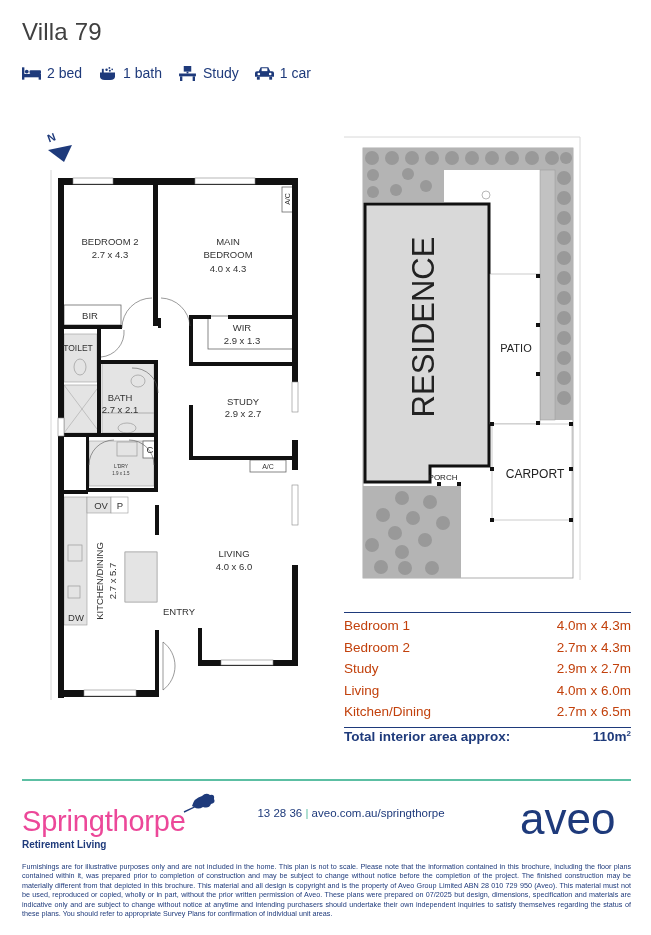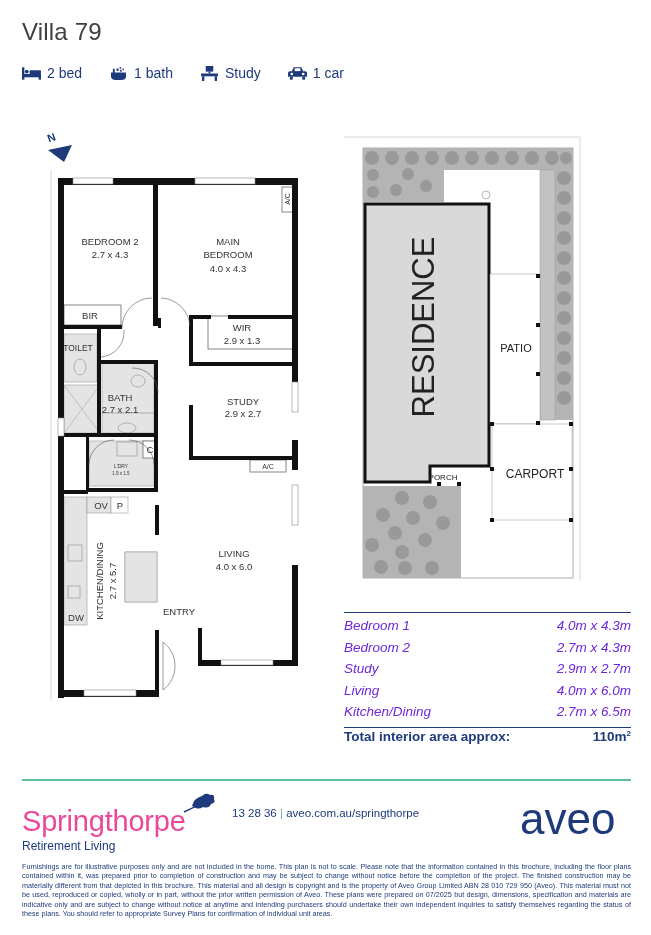--- a/index.html
+++ b/index.html
@@ -1,39 +1,39 @@
 <!DOCTYPE html>
 <html><head>
 <meta charset="utf-8">
 <style>
   * { box-sizing: border-box; margin: 0; padding: 0; }
   html, body { width: 651px; height: 935px; background: #ffffff; overflow: hidden; }
   body { position: relative; font-family: "Liberation Sans", sans-serif; color: #1e3a7b; }
 
   .title { position: absolute; left: 22px; top: 18px; font-size: 24px; font-weight: 400; color: #404040; letter-spacing: 0.2px; }
-  .features { position: absolute; left: 22px; top: 65px; display: flex; align-items: center; font-size: 14px; color: #1e3a7b; gap: 11px; }
+  .features { position: absolute; left: 22px; top: 65px; display: flex; align-items: center; font-size: 14px; color: #1e3a7b; }
   .feature { display: flex; align-items: center; margin-right: 16px; }
   .feature svg { width: 19px; height: 15px; margin-right: 6px; }
 
   .plan { position: absolute; left: 0; top: 0; width: 651px; height: 720px; }
   .plan svg text { font-family: "Liberation Sans", sans-serif; }
 
   .area-table { position: absolute; left: 344px; top: 612px; width: 287px; }
   .area-table .rule { height: 1px; background: #1e3a7b; }
-  .area-row { display: flex; justify-content: space-between; font-size: 13.5px; color: #6d28d9; height: 21.5px; line-height: 21.5px; font-style: italic; }
+  .area-row { display: flex; justify-content: space-between; font-size: 13.5px; color: #c2410c; height: 21.5px; line-height: 21.5px; }
   .area-rows { padding-top: 2px; padding-bottom: 4px; }
   .area-total { display: flex; justify-content: space-between; font-size: 13.5px; font-weight: 700; color: #1e3a7b; margin-top: 1px; }
   .area-total sup { font-size: 8px; vertical-align: 5px; }
 
   .footer-rule { position: absolute; left: 22px; top: 779px; width: 609px; height: 2px; background: #5cbfa3; }
   .brand { position: absolute; left: 22px; top: 806px; }
   .brand-name { font-size: 29px; color: #ec4899; letter-spacing: -0.2px; line-height: 30px; }
-  .brand-sub { font-size: 12px; color: #1e3a7b; margin-top: 3px; }
+  .brand-sub { font-size: 10px; color: #1e3a7b; margin-top: 3px; font-weight: bold; }
   .leaf { position: absolute; left: 160px; top: -14px; width: 34px; height: 22px; }
-  .contact { position: absolute; left: 232px; top: 805px; width: 270px; font-size: 11.5px; color: #1e3a7b; line-height: 17px; }
+  .contact { position: absolute; left: 216px; top: 805px; width: 270px; text-align: center; font-size: 11.5px; color: #1e3a7b; line-height: 17px; }
   .contact .sep { color: #5cbfa3; }
   .pin { display: inline-block; vertical-align: -3px; width: 10px; height: 14px; margin-right: 5px; }
   .aveo { position: absolute; left: 520px; top: 794px; width: 115px; height: 50px; }
   .disclaimer { position: absolute; left: 22px; top: 862px; width: 609px; font-size: 7.2px; line-height: 9.4px; color: #1e3a7b; text-align: justify; }
 </style>
 </head>
 <body>
 
 <h1 class="title">Villa 79</h1>
 <div class="features">

